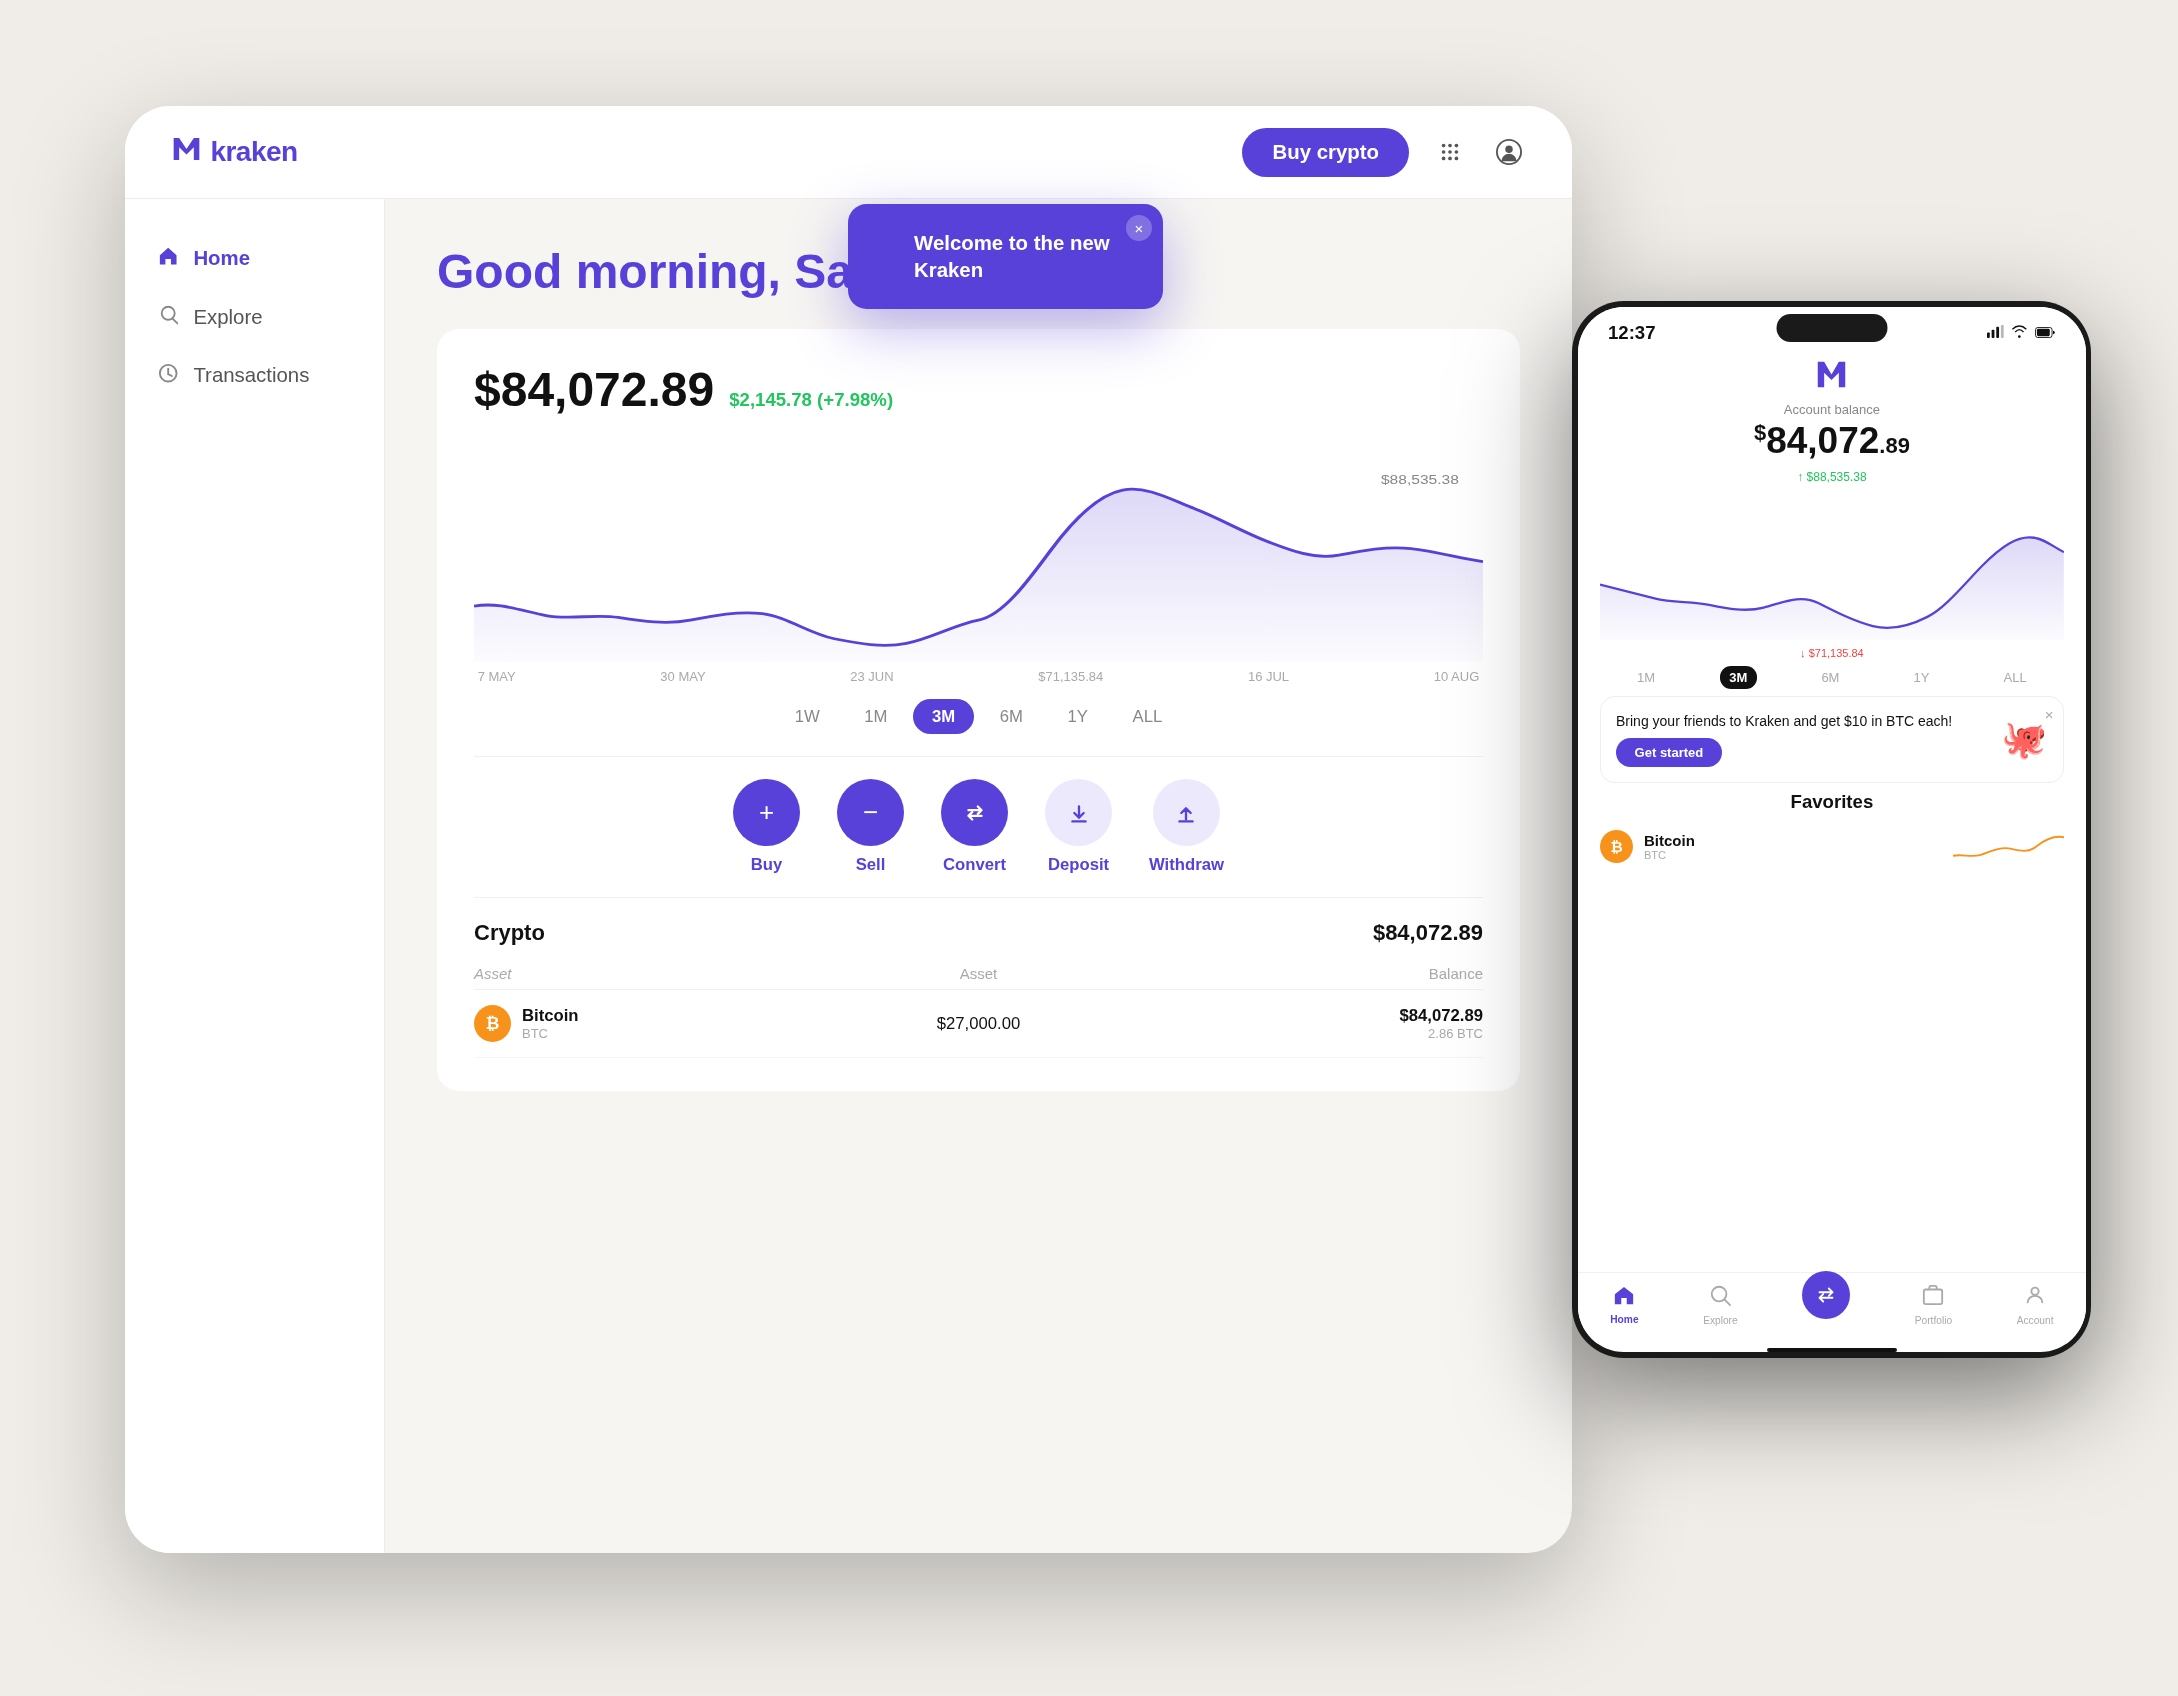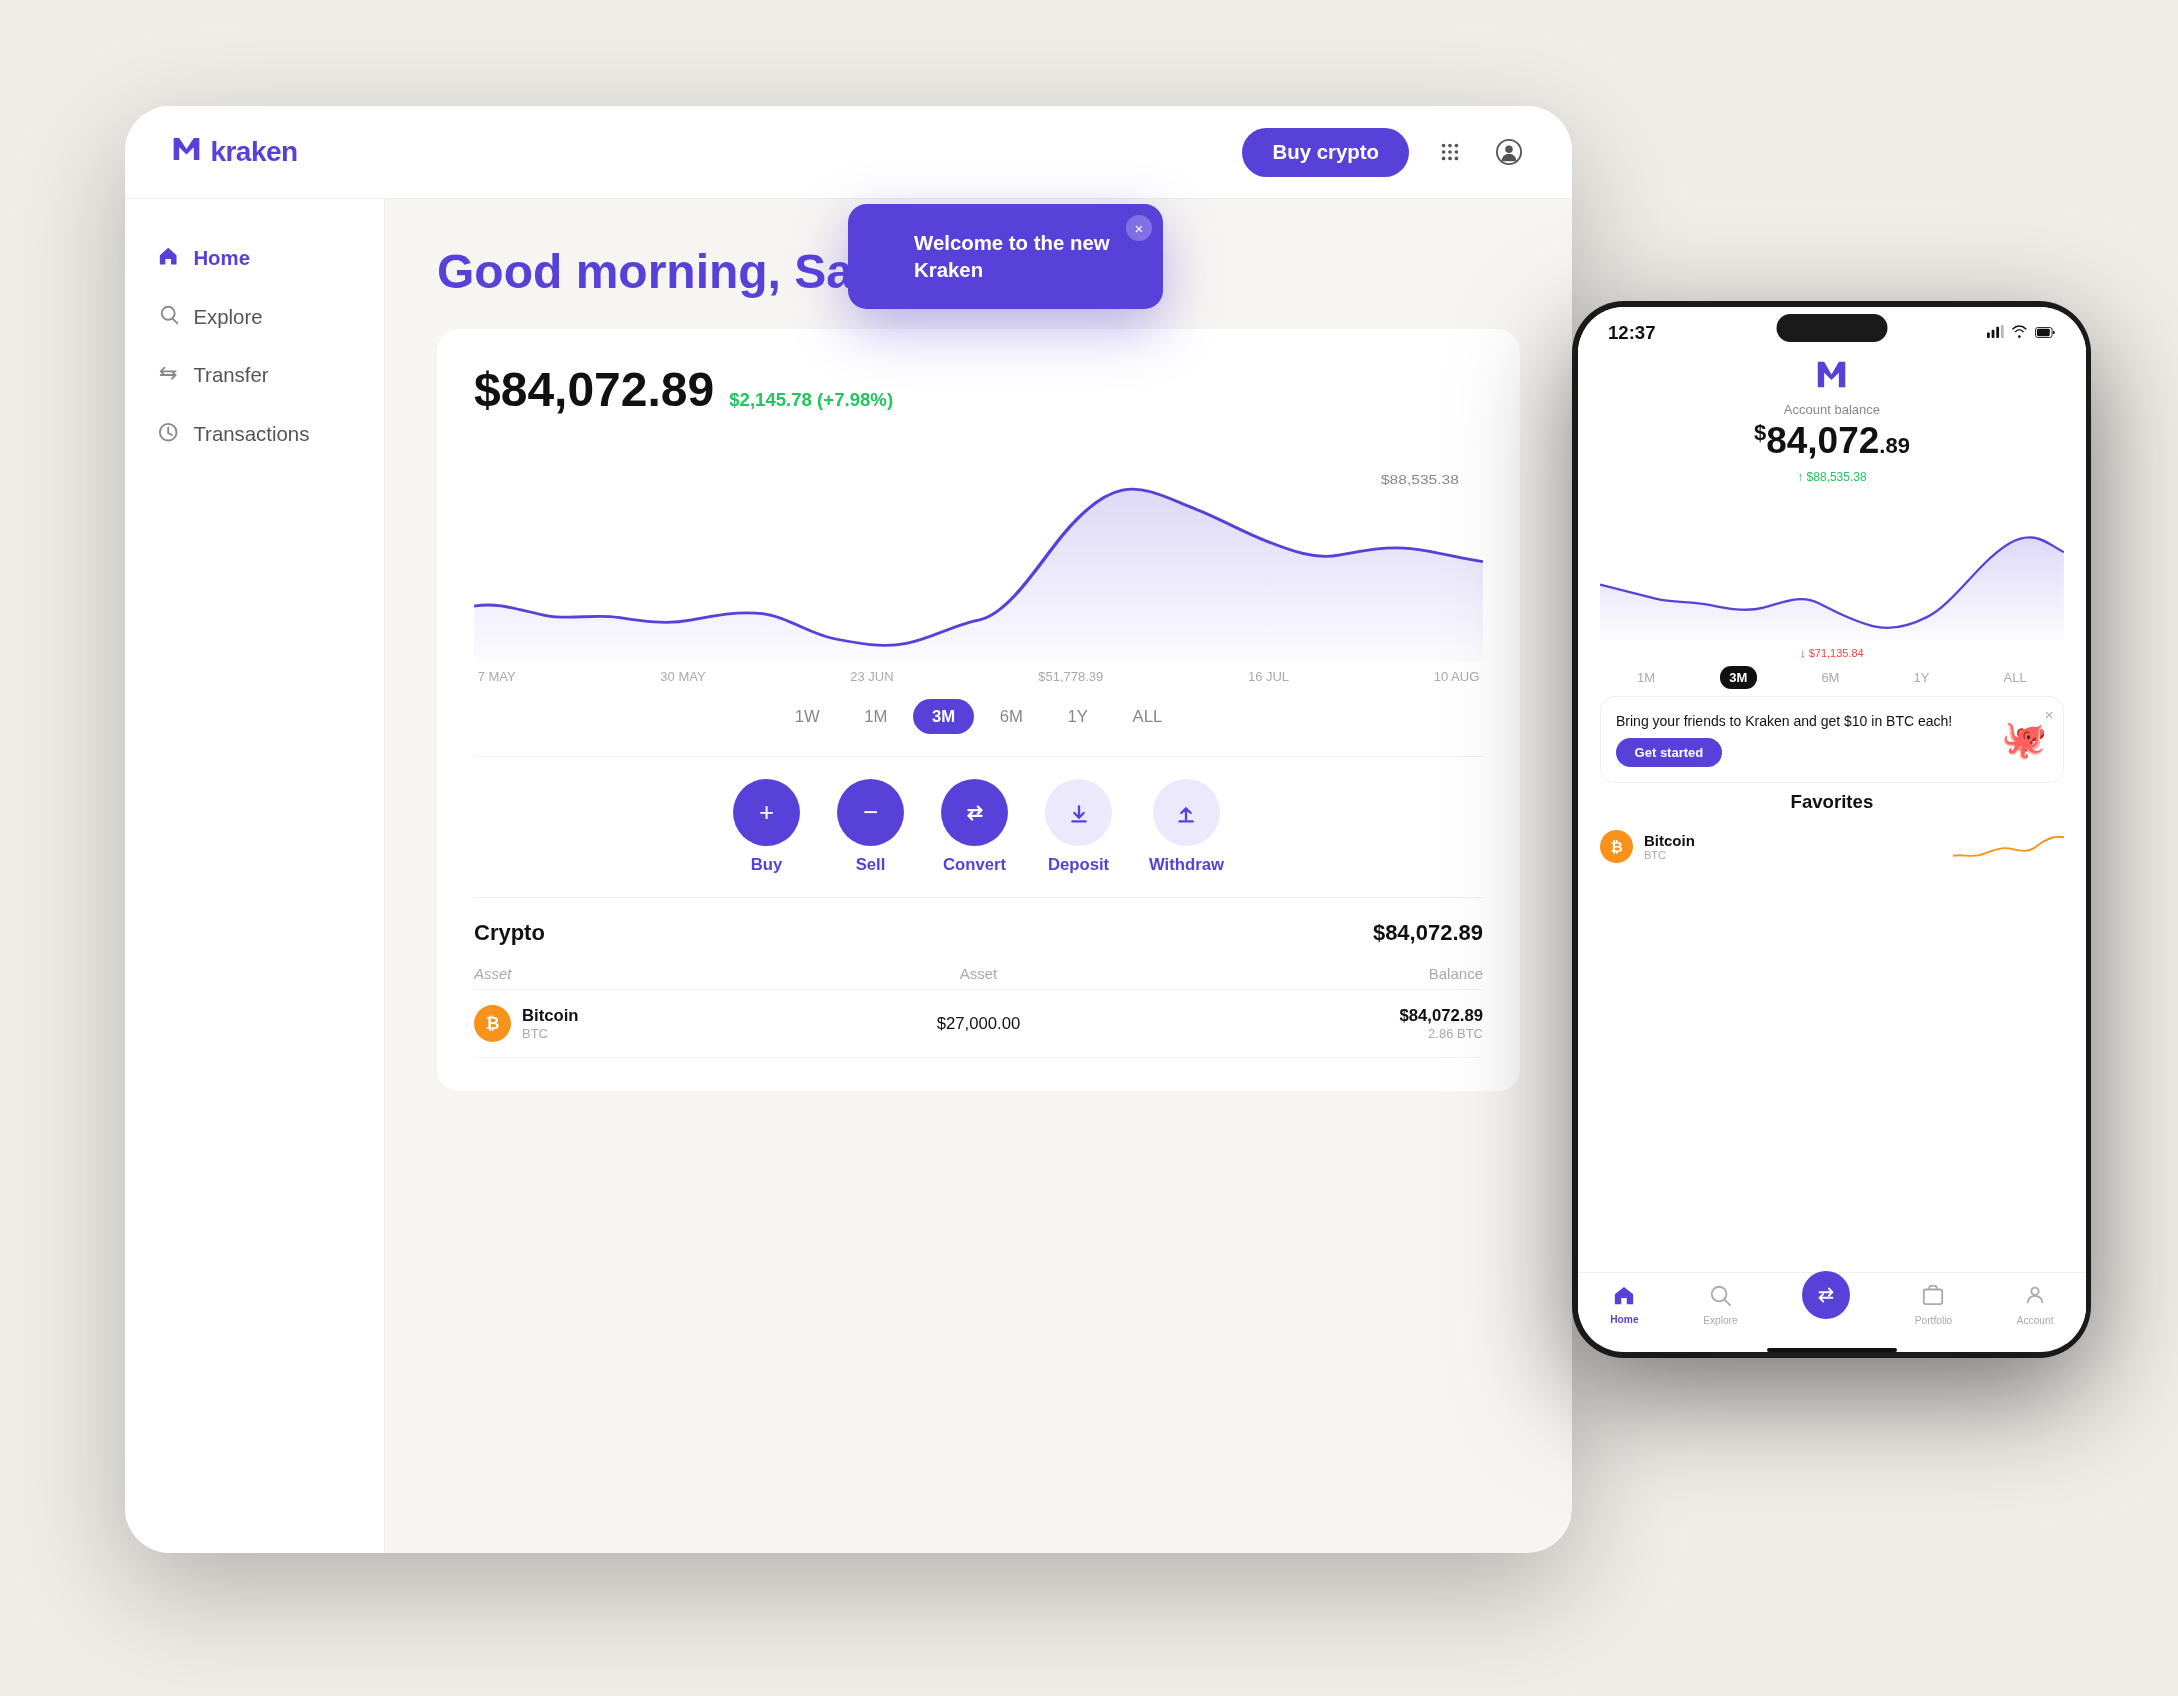--- a/index.html
+++ b/index.html
@@ -627,28 +627,20 @@
             <svg width="20.4" height="20.4" viewBox="0 0 22 22" fill="none">
               <circle cx="11" cy="10" r="7" stroke="#888" stroke-width="2"></circle>
               <line x1="16" y1="16" x2="21" y2="21" stroke="#888" stroke-width="2" stroke-linecap="round"></line>
             </svg>
           </span>
           <span>Explore</span>
         </div>
         <div class="nav-item">
           <span class="nav-icon">
             <svg width="20.4" height="20.4" viewBox="0 0 22 22" fill="none">
-              <path d="M7 5L3 9M3 9L7 13M3 9H19M15 17L19 13M19 13L15 9M19 13H3" stroke="#888" stroke-width="2" stroke-linecap="round"></path>
-            </svg>
-          </span>
-          <span>Transfer</span>
-        </div>
-        <div class="nav-item">
-          <span class="nav-icon">
-            <svg width="20.4" height="20.4" viewBox="0 0 22 22" fill="none">
               <circle cx="11" cy="11" r="9" stroke="#888" stroke-width="2"></circle>
               <path d="M11 6V12L15 14" stroke="#888" stroke-width="2" stroke-linecap="round"></path>
             </svg>
           </span>
           <span>Transactions</span>
         </div>
       </div>
 
       <div class="main-content">
         <h1 class="page-title">Good morning, Satoshi</h1>
@@ -673,21 +665,21 @@
               <path d="M0,180 C20,175 40,185 60,190 C80,195 100,188 120,192 C140,196 160,200 180,195 C200,190 220,185 240,188 C260,191 280,210 300,215 C320,220 340,225 360,220 C380,215 400,200 420,195 C440,190 460,155 480,120 C500,85 520,60 540,55 C560,50 580,65 600,75 C620,85 640,100 660,110 C680,120 700,130 720,125 C740,120 760,115 780,118 C800,121 820,128 840,132" fill="none" stroke="#5741d9" stroke-width="3"></path>
 
               <text x="820" y="48" font-size="13" fill="#888" text-anchor="end">$88,535.38</text>
             </svg>
           </div>
 
           <div class="chart-x-labels">
             <span>7 MAY</span>
             <span>30 MAY</span>
             <span>23 JUN</span>
-            <span>$51,778.39</span>
+            <span>$71,135.84</span>
             <span>16 JUL</span>
             <span>10 AUG</span>
           </div>
 
           <div class="time-filters">
             <button class="time-btn">1W</button>
             <button class="time-btn">1M</button>
             <button class="time-btn active">3M</button>
             <button class="time-btn">6M</button>
             <button class="time-btn">1Y</button>

